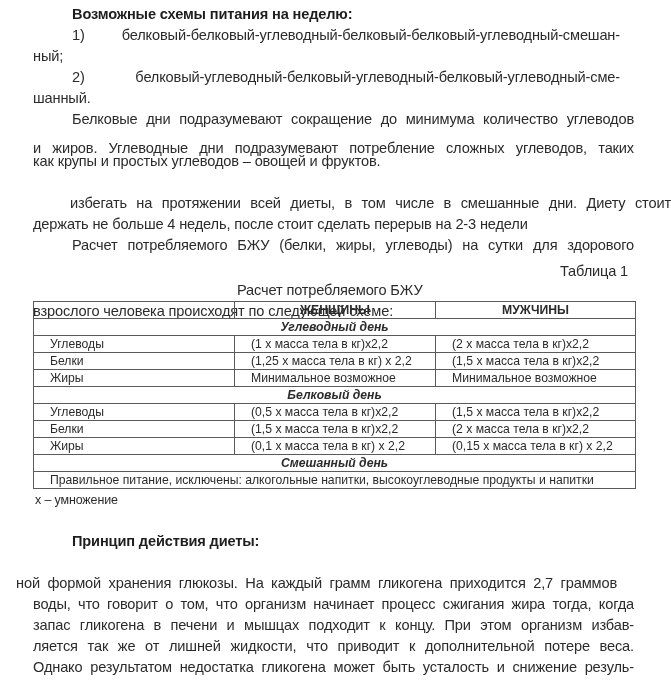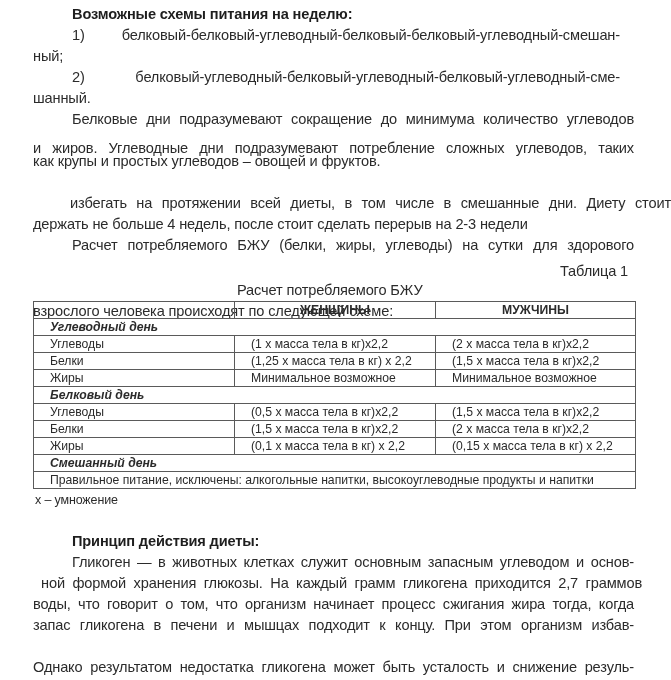--- a/index.html
+++ b/index.html
@@ -19,21 +19,21 @@
     table.bju {
       position: absolute; left: 33px; top: 301px; width: 602px;
       border-collapse: collapse; table-layout: fixed;
       font-size: 12.2px; color: #2b2b2b;
     }
     table.bju td, table.bju th {
       border: 1.2px solid #5a5a5a; height: 16px; padding: 0 16px;
       line-height: 16px; white-space: nowrap; overflow: hidden;
     }
     table.bju th { font-weight: bold; text-align: center; }
-    table.bju td.section { text-align: left; font-weight: bold; font-style: italic; }
+    table.bju td.section { text-align: center; font-weight: bold; font-style: italic; }
     table.bju td.merged { text-align: left; }
     col.c1 { width: 201px; }
     col.c2 { width: 201px; }
     col.c3 { width: 200px; }
   </style>
 </head>
 <body>
 
 <div class="page">
 
@@ -112,19 +112,19 @@
     </tr>
     <tr>
       <td colspan="3" class="merged">Правильное питание, исключены: алкогольные напитки, высокоуглеводные продукты и напитки</td>
     </tr>
   </tbody>
     </table>
 
   <div class="line small" style="left:35px; top:490px;">х – умножение</div>
 
   <div class="line bold" style="left:72px; top:531px;">Принцип действия диеты:</div>
-  <div class="line just" style="left:72px; top:552px; width:562px;">Гликоген — в животных клетках служит основным запасным углеводом и основ-</div>
-  <div class="line just" style="left:41px; top:573px; width:601px;">ной формой хранения глюкозы. На каждый грамм гликогена приходится 2,7 граммов</div>
+  <div class="line just" style="left:16px; top:573px; width:601px;">ной формой хранения глюкозы. На каждый грамм гликогена приходится 2,7 граммов</div>
   <div class="line just" style="left:33px; top:594px; width:601px;">воды, что говорит о том, что организм начинает процесс сжигания жира тогда, когда</div>
   <div class="line just" style="left:33px; top:615px; width:601px;">запас гликогена в печени и мышцах подходит к концу. При этом организм избав-</div>
+  <div class="line just" style="left:33px; top:636px; width:601px;">ляется так же от лишней жидкости, что приводит к дополнительной потере веса.</div>
   <div class="line just" style="left:33px; top:657px; width:601px;">Однако результатом недостатка гликогена может быть усталость и снижение резуль-</div>
 
 </div>
 
 </body></html>

